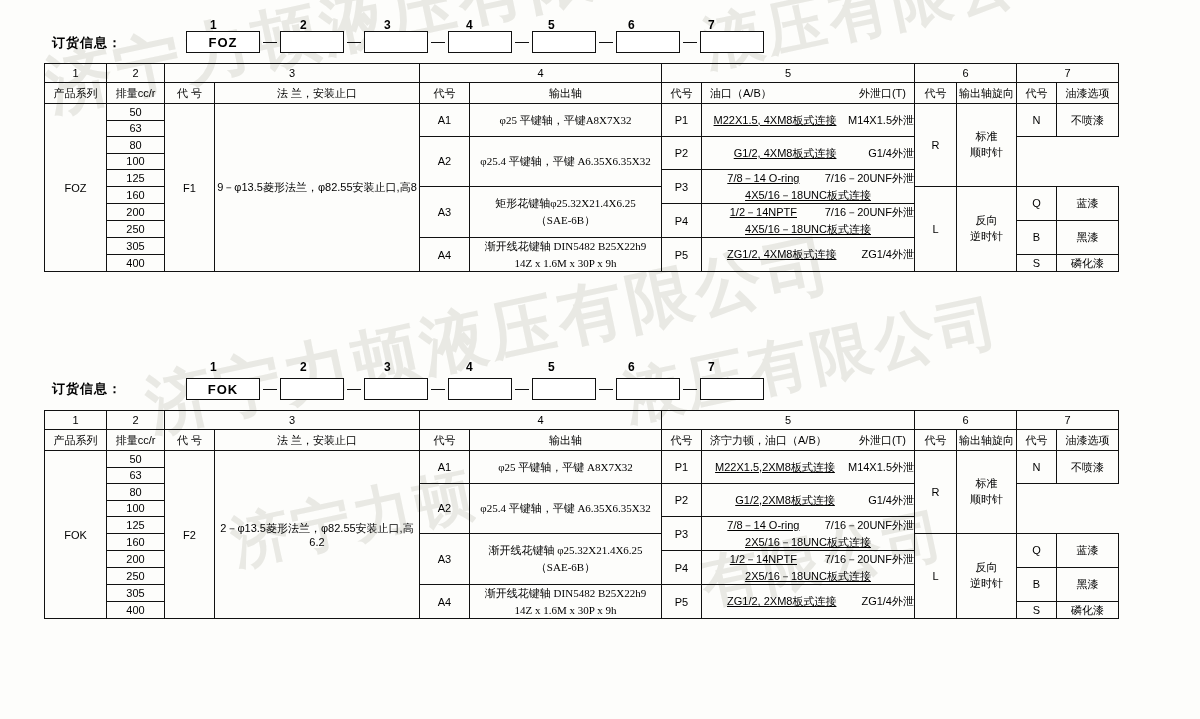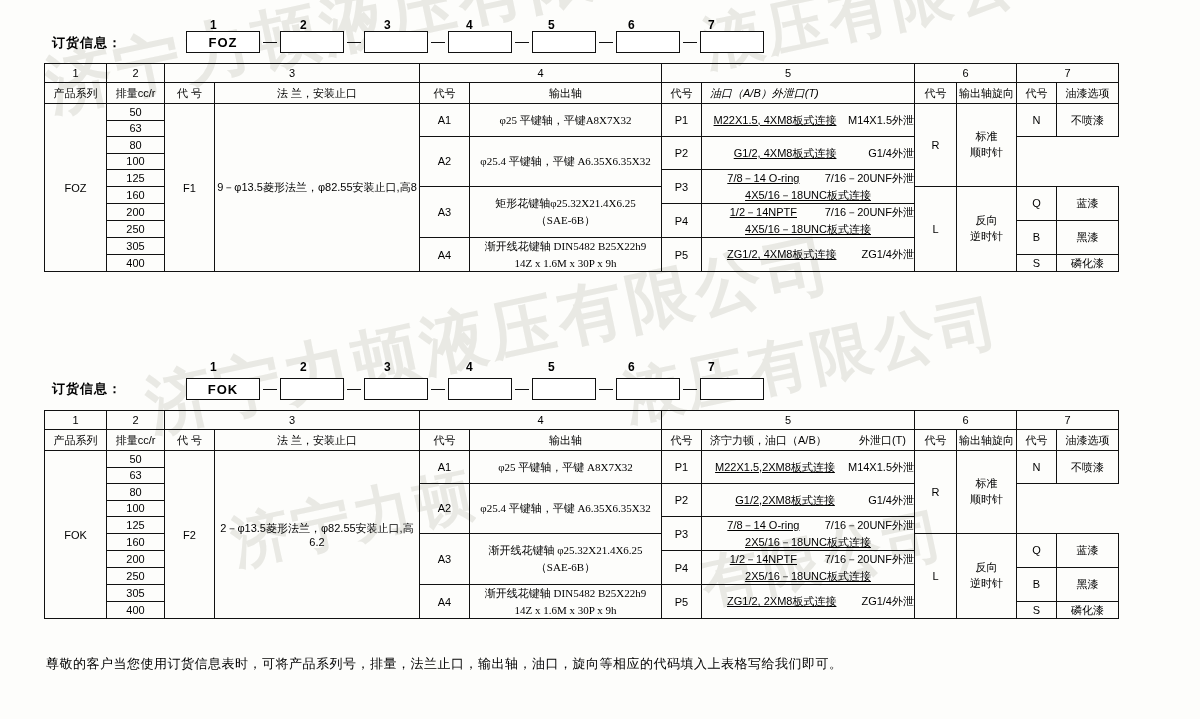--- a/index.html
+++ b/index.html
@@ -191,21 +191,21 @@
     </tr>
     <tr>
       <td class="hdr">产品系列</td>
       <td class="hdr">排量cc/r</td>
       <td class="hdr">代 号</td>
       <td class="hdr">法 兰，安装止口</td>
       <td class="hdr">代号</td>
       <td class="hdr">输出轴</td>
       <td class="hdr">代号</td>
       <td class="hdr">
-        <div style="display:flex;padding:0 8px;font-style:italic;">
+        <div style="display:flex;justify-content:space-between;padding:0 8px;">
           <span>油口（A/B）</span>
           <span>外泄口(T)</span>
         </div>
       </td>
       <td class="hdr">代号</td>
       <td class="hdr">输出轴旋向</td>
       <td class="hdr">代号</td>
       <td class="hdr">油漆选项</td>
     </tr>
 
@@ -477,16 +477,15 @@
       <td>400</td>
       <td class="paint-code">S</td>
       <td>磷化漆</td>
     </tr>
   </tbody>
         </table>
   </div>
 </div>
 
 <div class="notes" style="left:46px;top:652px;">
-  <div>尊敬的客户当您使用订货信息表时，可将产品系列号，排量，法兰止口，输出轴，油口，旋向等相应的代码填入上表格写给我们即可。</div>
 </div>
 
 </div>
 
 </body></html>

